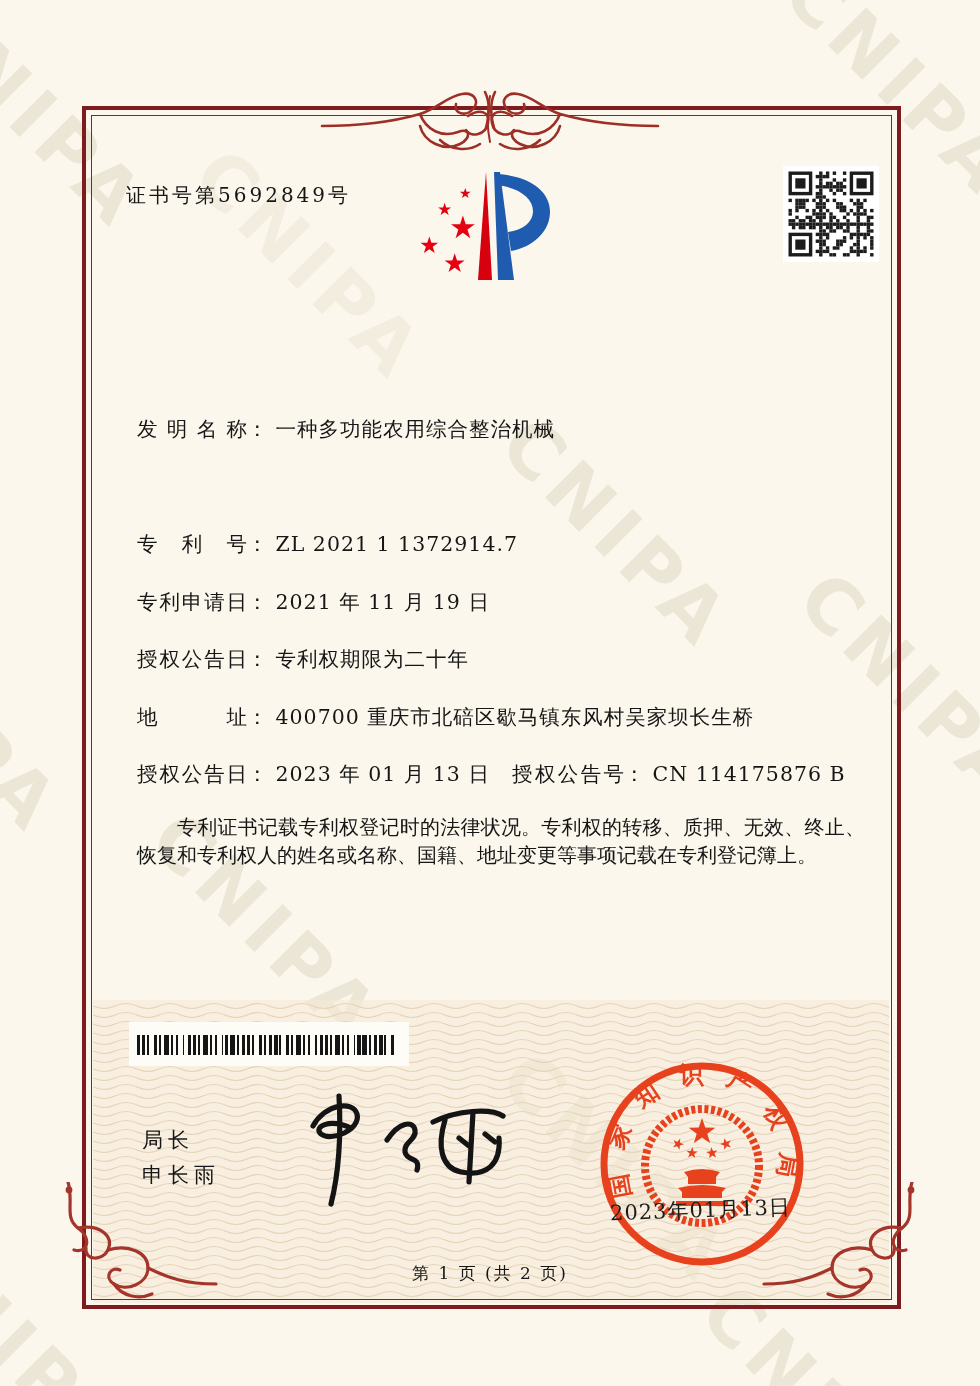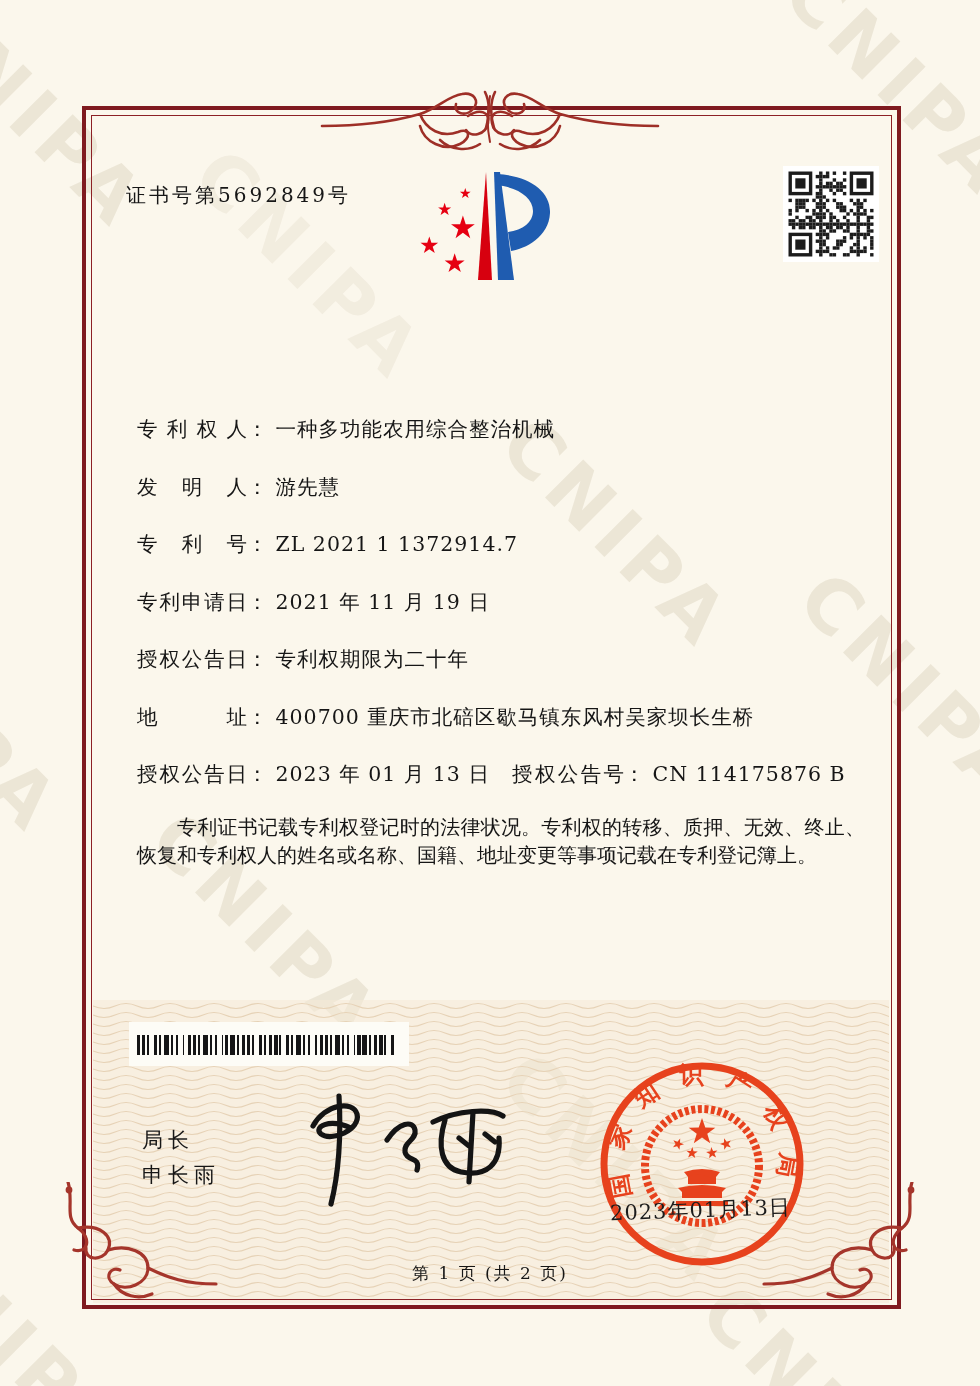--- a/index.html
+++ b/index.html
@@ -396,24 +396,21 @@
       <rect x="66.69999999999999" y="5.5" width="23.8" height="23.8" fill="#1c1c1c"></rect>
       <rect x="70.1" y="8.9" width="17" height="17" fill="#ffffff"></rect>
       <rect x="73.5" y="12.3" width="10.2" height="10.2" fill="#1c1c1c"></rect>
       <rect x="5.5" y="66.69999999999999" width="23.8" height="23.8" fill="#1c1c1c"></rect>
       <rect x="8.9" y="70.1" width="17" height="17" fill="#ffffff"></rect>
       <rect x="12.3" y="73.5" width="10.2" height="10.2" fill="#1c1c1c"></rect>
     </svg>
 
 
   <div class="abs row" style="top:415px">
-    <span class="flabel">专利权人</span><span class="fcolon">：</span><span class="fvalue">一种多功能农用综合整治机械</span>
-  </div>
-  <div class="abs row" style="top:473px">
-    <span class="flabel">发明人</span><span class="fcolon">：</span><span class="fvalue">游先慧</span>
+    <span class="flabel">发明名称</span><span class="fcolon">：</span><span class="fvalue">一种多功能农用综合整治机械</span>
   </div>
   <div class="abs row" style="top:530px">
     <span class="flabel">专利号</span><span class="fcolon">：</span><span class="fvalue">ZL 2021 1 1372914.7</span>
   </div>
   <div class="abs row" style="top:588px">
     <span class="flabel">专利申请日</span><span class="fcolon">：</span><span class="fvalue">2021 年 11 月 19 日</span>
   </div>
   <div class="abs row" style="top:645px">
     <span class="flabel">授权公告日</span><span class="fcolon">：</span><span class="fvalue">专利权期限为二十年</span>
   </div>

